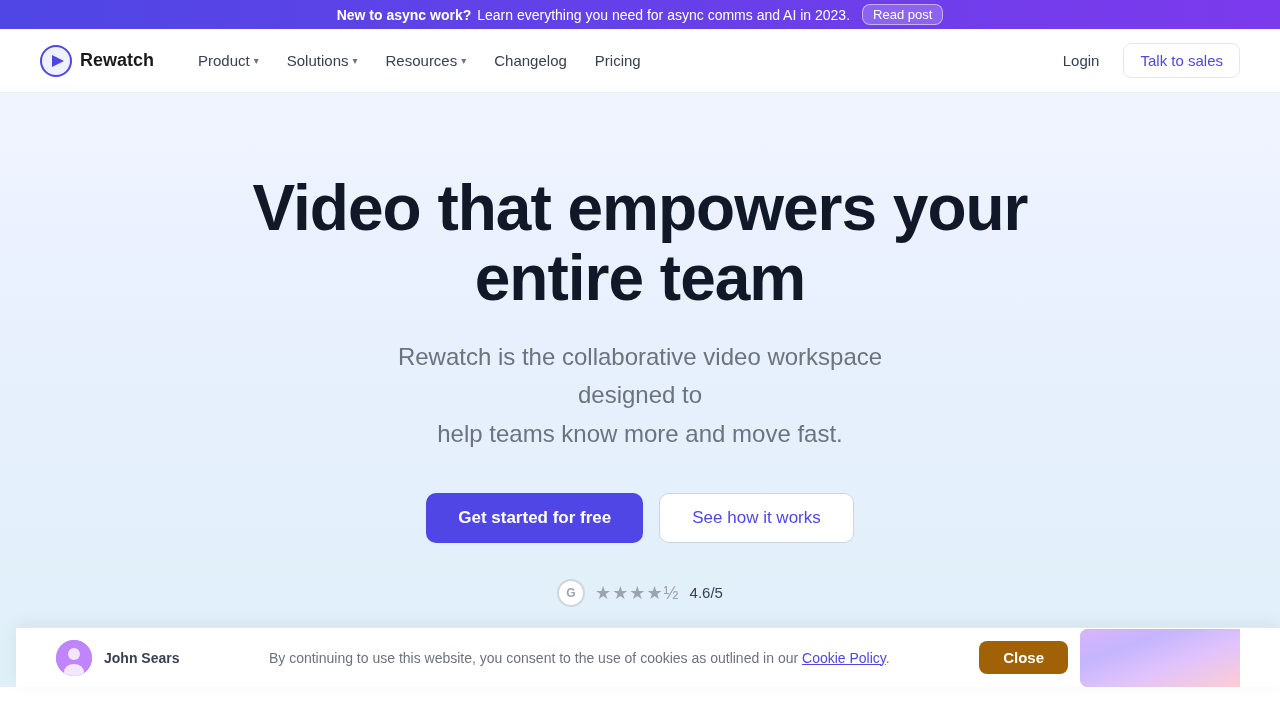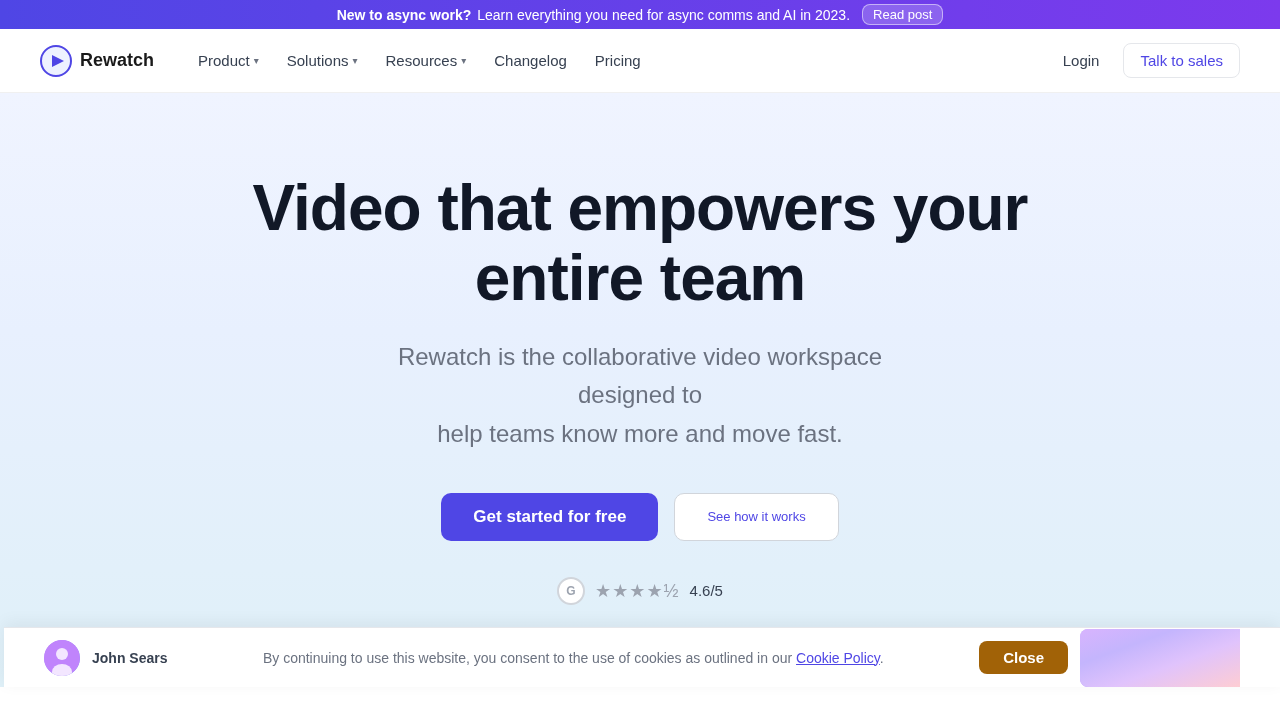--- a/index.html
+++ b/index.html
@@ -150,21 +150,21 @@
       font-size: 17px;
       font-weight: 600;
       padding: 14px 32px;
       border-radius: 10px;
       border: none;
       cursor: pointer;
     }
     .hero-cta-secondary {
       background: #fff;
       color: #4f46e5;
-      font-size: 13px;
+      font-size: 17px;
       font-weight: 500;
       padding: 14px 32px;
       border-radius: 10px;
       border: 1px solid #d1d5db;
       cursor: pointer;
     }
     .rating-row {
       display: flex;
       align-items: center;
       gap: 10px;
@@ -184,21 +184,21 @@
       color: #9ca3af;
       background: #fff;
     }
     .stars { color: #9ca3af; font-size: 18px; letter-spacing: 1px; }
     .rating-score { font-size: 15px; color: #374151; font-weight: 500; }
 
     
     .cookie-banner {
       position: absolute;
       bottom: 0;
-      left: 4px;
+      left: 16px;
       right: 0;
       background: #fff;
       border-top: 1px solid #e5e7eb;
       padding: 16px 40px;
       display: flex;
       align-items: center;
       justify-content: space-between;
       box-shadow: 0 -4px 16px rgba(0,0,0,0.06);
       z-index: 100;
       height: 60px;

